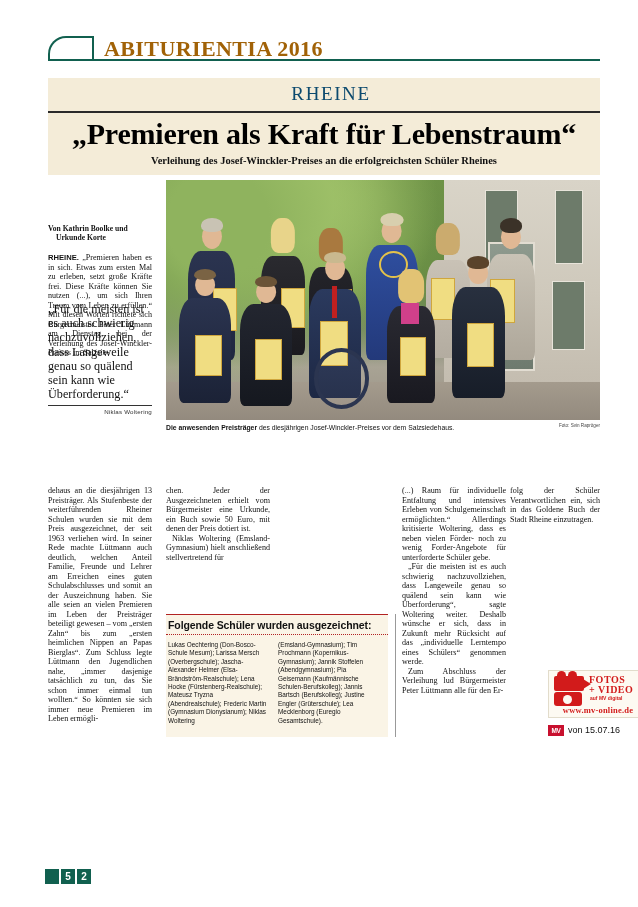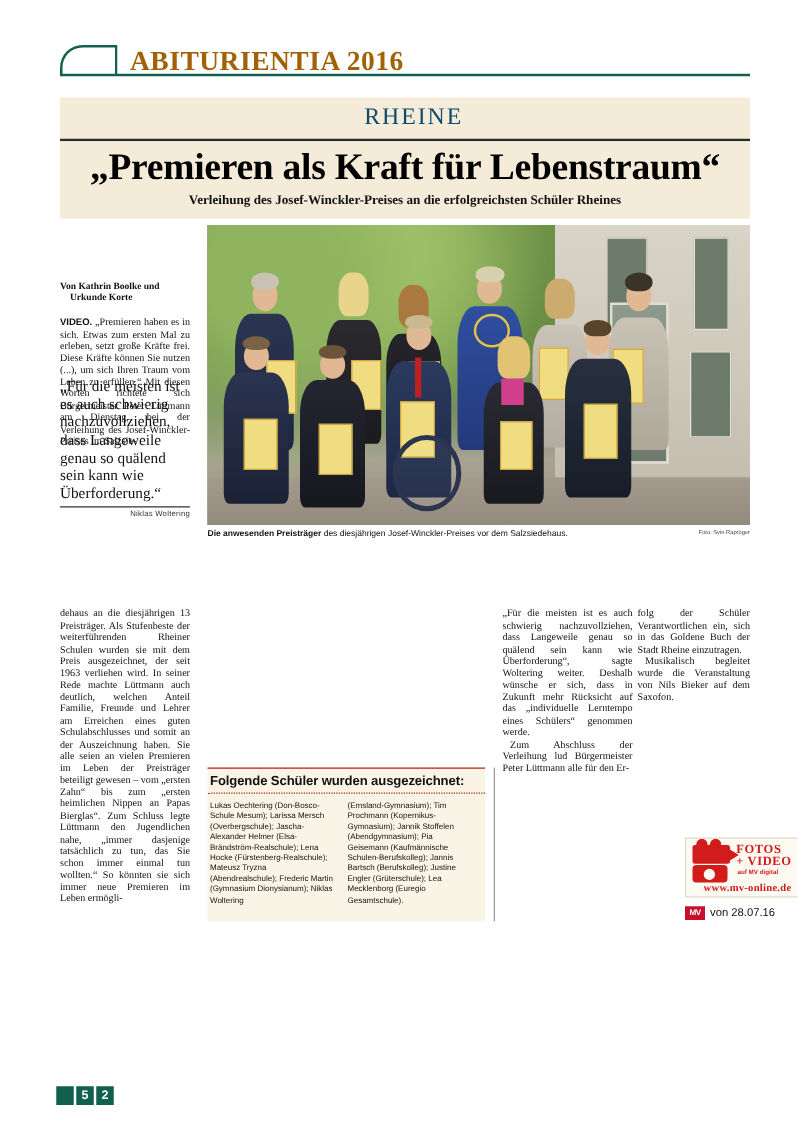--- a/index.html
+++ b/index.html
@@ -436,21 +436,21 @@
   <div id="headline-band">
     <div id="subheadline">Verleihung des Josef-Winckler-Preises an die erfolgreichsten Schüler Rheines</div>
     <div id="headline">„Premieren als Kraft für Lebenstraum“</div>
   </div>
 
   <div class="col" id="col1">
     <div class="byline">
       <span>Von Kathrin Boolke und</span>
       <span class="l2">Urkunde Korte</span>
     </div>
-    <p class="body-p"><span class="dateline">VIDEO.</span><span> „Premieren haben es in sich. Etwas zum ersten Mal zu erleben, setzt große Kräfte frei. Diese Kräfte können Sie nutzen (...), um sich Ihren Traum vom Leben zu erfüllen.“ Mit diesen Worten richtete sich Bürgermeister Peter Lüttmann am Dienstag, bei der Verleihung des Josef-Winckler-Preises im Salzsie-</span></p>
+    <p class="body-p"><span class="dateline">RHEINE.</span><span> „Premieren haben es in sich. Etwas zum ersten Mal zu erleben, setzt große Kräfte frei. Diese Kräfte können Sie nutzen (...), um sich Ihren Traum vom Leben zu erfüllen.“ Mit diesen Worten richtete sich Bürgermeister Peter Lüttmann am Dienstag, bei der Verleihung des Josef-Winckler-Preises im Salzsie-</span></p>
   </div>
 
   <div id="pullquote">
     <div class="pq-text">„Für die meisten ist es auch schwierig nachzuvollziehen, dass Langeweile genau so quälend sein kann wie Überforderung.“</div>
     <div class="pq-rule"></div>
     <div class="pq-attrib">Niklas Woltering</div>
   </div>
 
   <div class="col" id="col1b" style="left:0px; top:364px; width:104px;">
     <p class="body-p">dehaus an die diesjährigen 13 Preisträger. Als Stufenbeste der weiterführenden Rheiner Schulen wurden sie mit dem Preis ausgezeichnet, der seit 1963 verliehen wird. In seiner Rede machte Lüttmann auch deutlich, welchen Anteil Familie, Freunde und Lehrer am Erreichen eines guten Schulabschlusses und somit an der Auszeichnung haben. Sie alle seien an vielen Premieren im Leben der Preisträger beteiligt gewesen – vom „ersten Zahn“ bis zum „ersten heimlichen Nippen an Papas Bierglas“. Zum Schluss legte Lüttmann den Jugendlichen nahe, „immer dasjenige tatsächlich zu tun, das Sie schon immer einmal tun wollten.“ So könnten sie sich immer neue Premieren im Leben ermögli-</p>
@@ -537,30 +537,34 @@
         <div class="cert" style="left:28%; top:46%; width:48%; height:30%;"></div>
       </div>
     </div>
 
     <div id="photo-caption">
       <span class="cap-lead">Die anwesenden Preisträger</span><span> des diesjährigen Josef-Winckler-Preises vor dem Salzsiedehaus.</span>
     </div>
     <div id="photo-credit">Foto: Svin Rapröger</div>
   </div>
 
+  <div class="col" id="col2">
+    <p class="body-p">chen. Jeder der Ausgezeichneten erhielt vom Bürgermeister eine Urkunde, ein Buch sowie 50 Euro, mit denen der Preis dotiert ist.</p>
+    <p class="body-p">Niklas Woltering (Emsland-Gymnasium) hielt anschließend stellvertretend für</p>
+  </div>
 
 
   <div class="col" id="col4">
+    <p class="body-p">(...) Raum für individuelle Entfaltung und intensives Erleben von Schulgemeinschaft ermöglichten.“ Allerdings kritisierte Woltering, dass es neben vielen Förder- noch zu wenig Forder-Angebote für unterforderte Schüler gebe.</p>
     <p class="body-p">„Für die meisten ist es auch schwierig nachzuvollziehen, dass Langeweile genau so quälend sein kann wie Überforderung“, sagte Woltering weiter. Deshalb wünsche er sich, dass in Zukunft mehr Rücksicht auf das „individuelle Lerntempo eines Schülers“ genommen werde.</p>
     <p class="body-p">Zum Abschluss der Verleihung lud Bürgermeister Peter Lüttmann alle für den Er-</p>
   </div>
 
   <div class="col" id="col5">
     <p class="body-p">folg der Schüler Verantwortlichen ein, sich in das Goldene Buch der Stadt Rheine einzutragen.</p>
-    <p class="body-p">Musikalisch begleitet wurde die Veranstaltung von Nils Bieker auf dem Saxofon.</p>
   </div>
 
   <div id="award-box">
     <div class="abox-title">Folgende Schüler wurden ausgezeichnet:</div>
     <div class="abox-dash"></div>
     <div class="abox-cols">
       <div class="abox-col">Lukas Oechtering (Don-Bosco-Schule Mesum); Larissa Mersch (Overbergschule); Jascha-Alexander Helmer (Elsa-Brändström-Realschule); Lena Hocke (Fürstenberg-Realschule); Mateusz Tryzna (Abendrealschule); Frederic Martin (Gymnasium Dionysianum); Niklas Woltering</div>
       <div class="abox-col">(Emsland-Gymnasium); Tim Prochmann (Kopernikus-Gymnasium); Jannik Stoffelen (Abendgymnasium); Pia Geisemann (Kaufmännische Schulen-Berufskolleg); Jannis Bartsch (Berufskolleg); Justine Engler (Grüterschule); Lea Mecklenborg (Euregio Gesamtschule).</div>
     </div>
   </div>
@@ -573,21 +577,21 @@
     </div>
     <div class="photocam"></div>
     <div class="promo-t1">FOTOS</div>
     <div class="promo-t2">+ VIDEO</div>
     <div class="promo-t3">auf MV digital</div>
     <div class="promo-url">www.mv-online.de</div>
   </div>
 
   <div id="source-line">
     <div class="mv-logo">MV</div>
-    <div class="src-text">von 28.07.16</div>
+    <div class="src-text">von 15.07.16</div>
   </div>
 </div>
 
 <div id="pagefoot">
   <div class="blk"></div>
   <div class="num">5</div>
   <div class="num">2</div>
 </div>
 
 </body></html>

